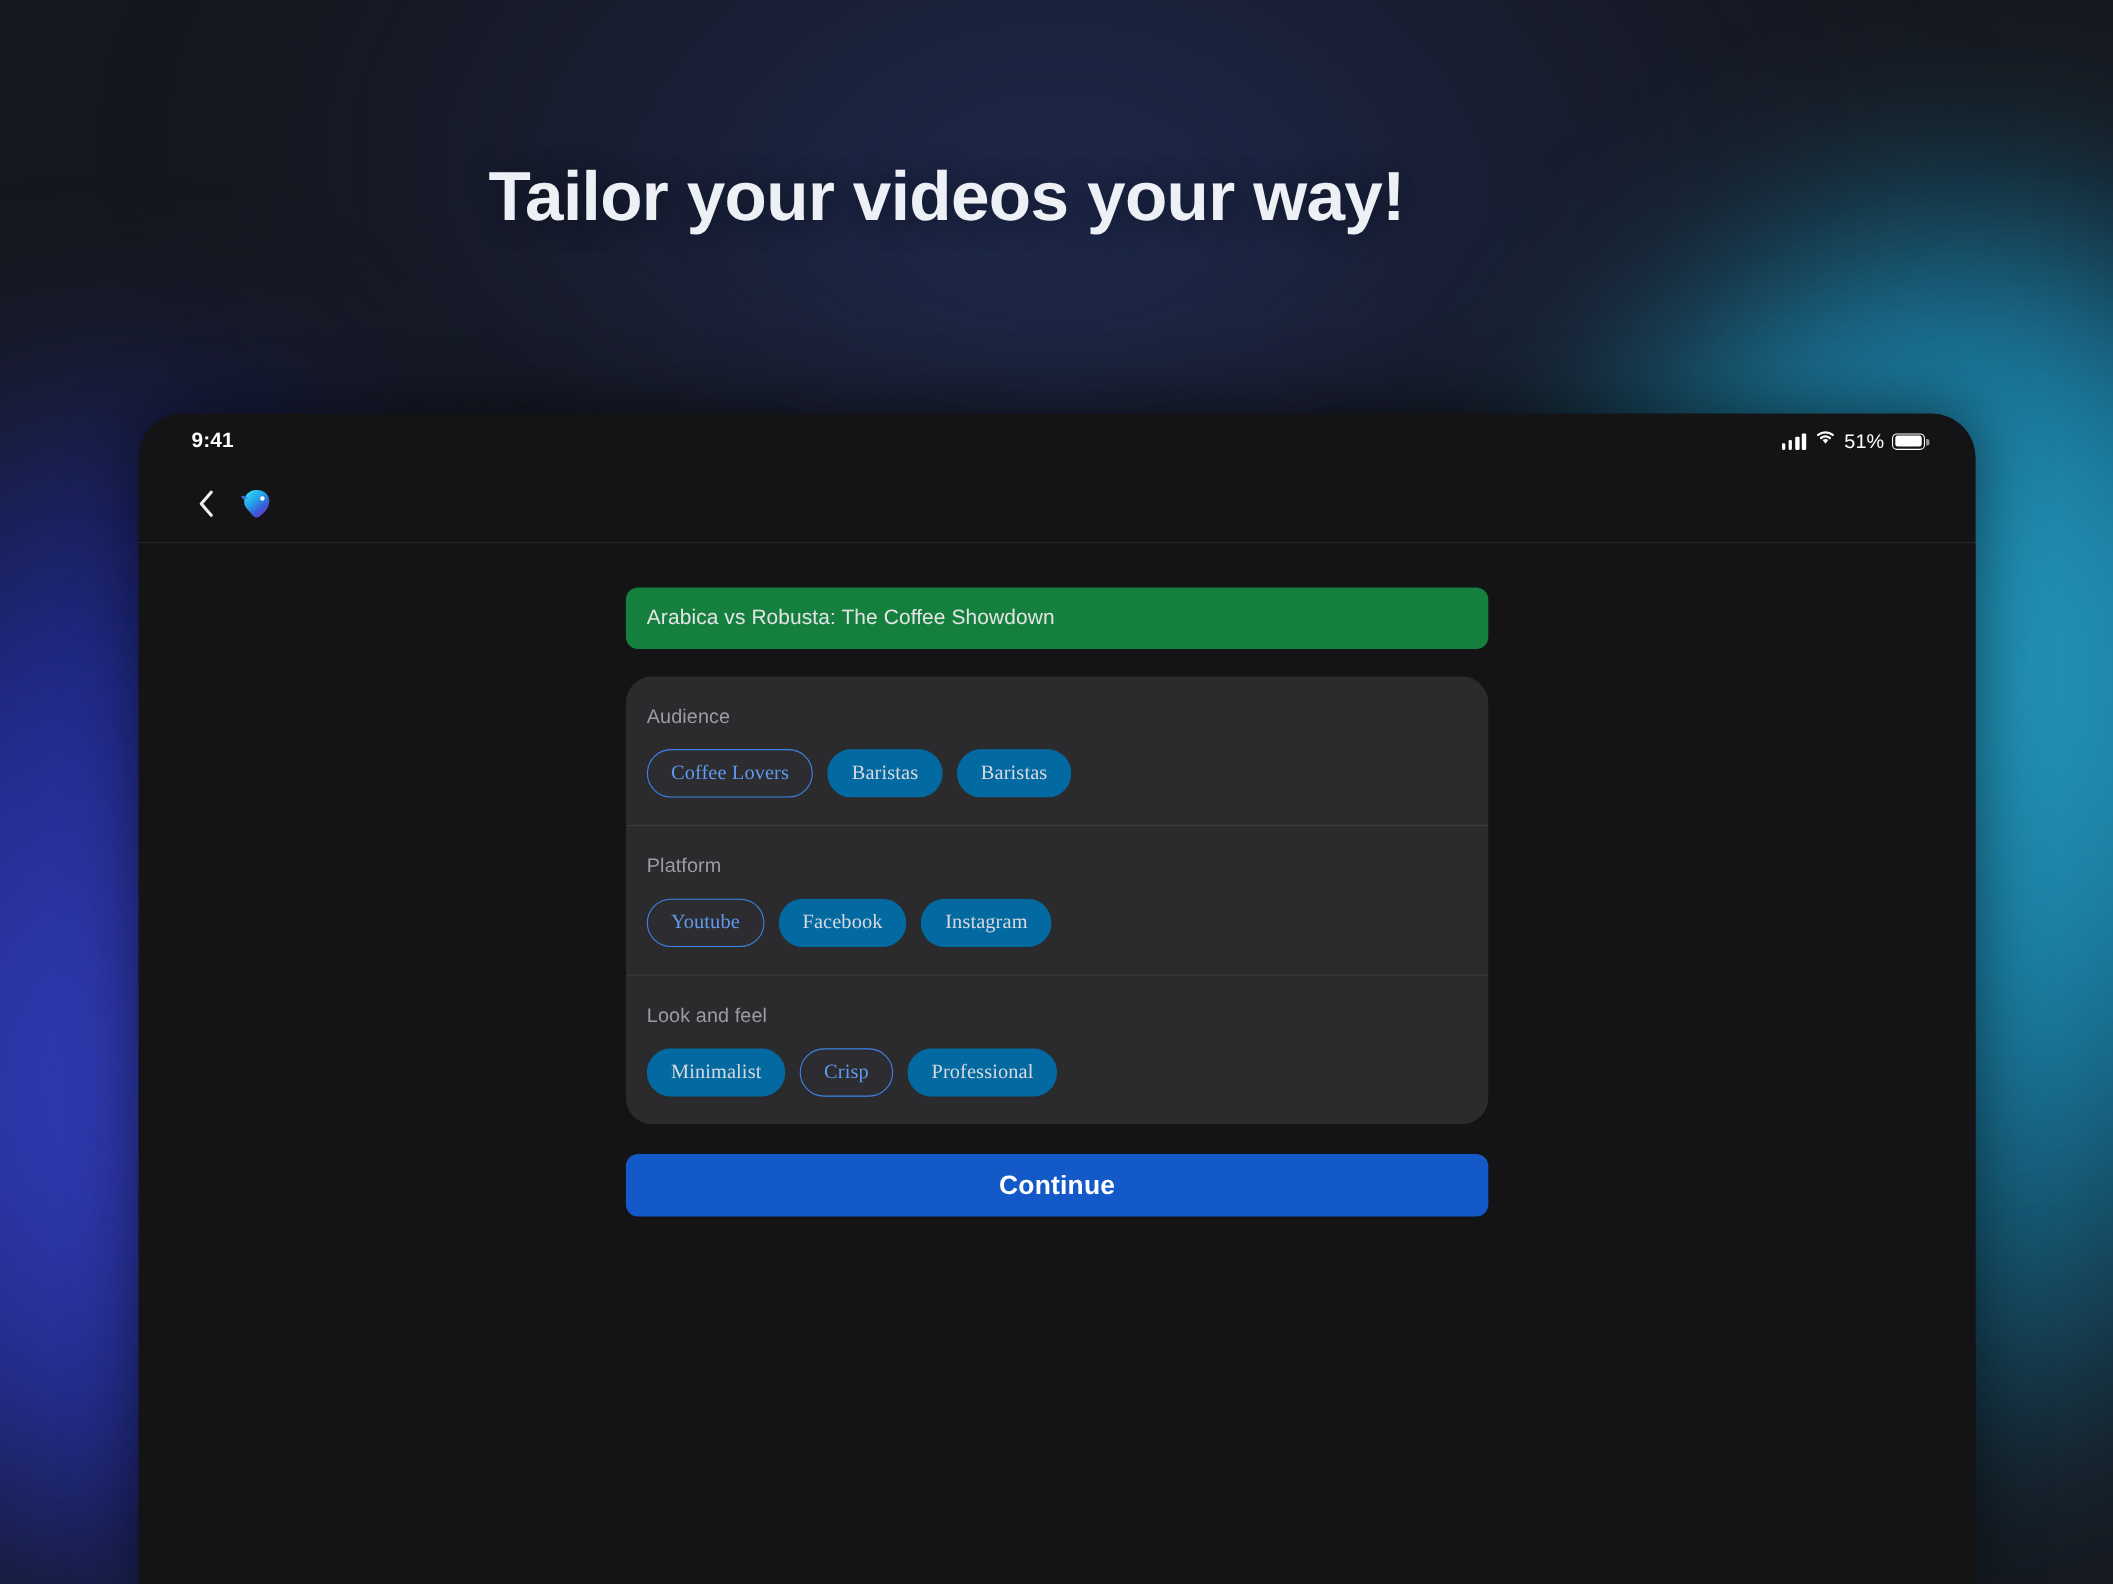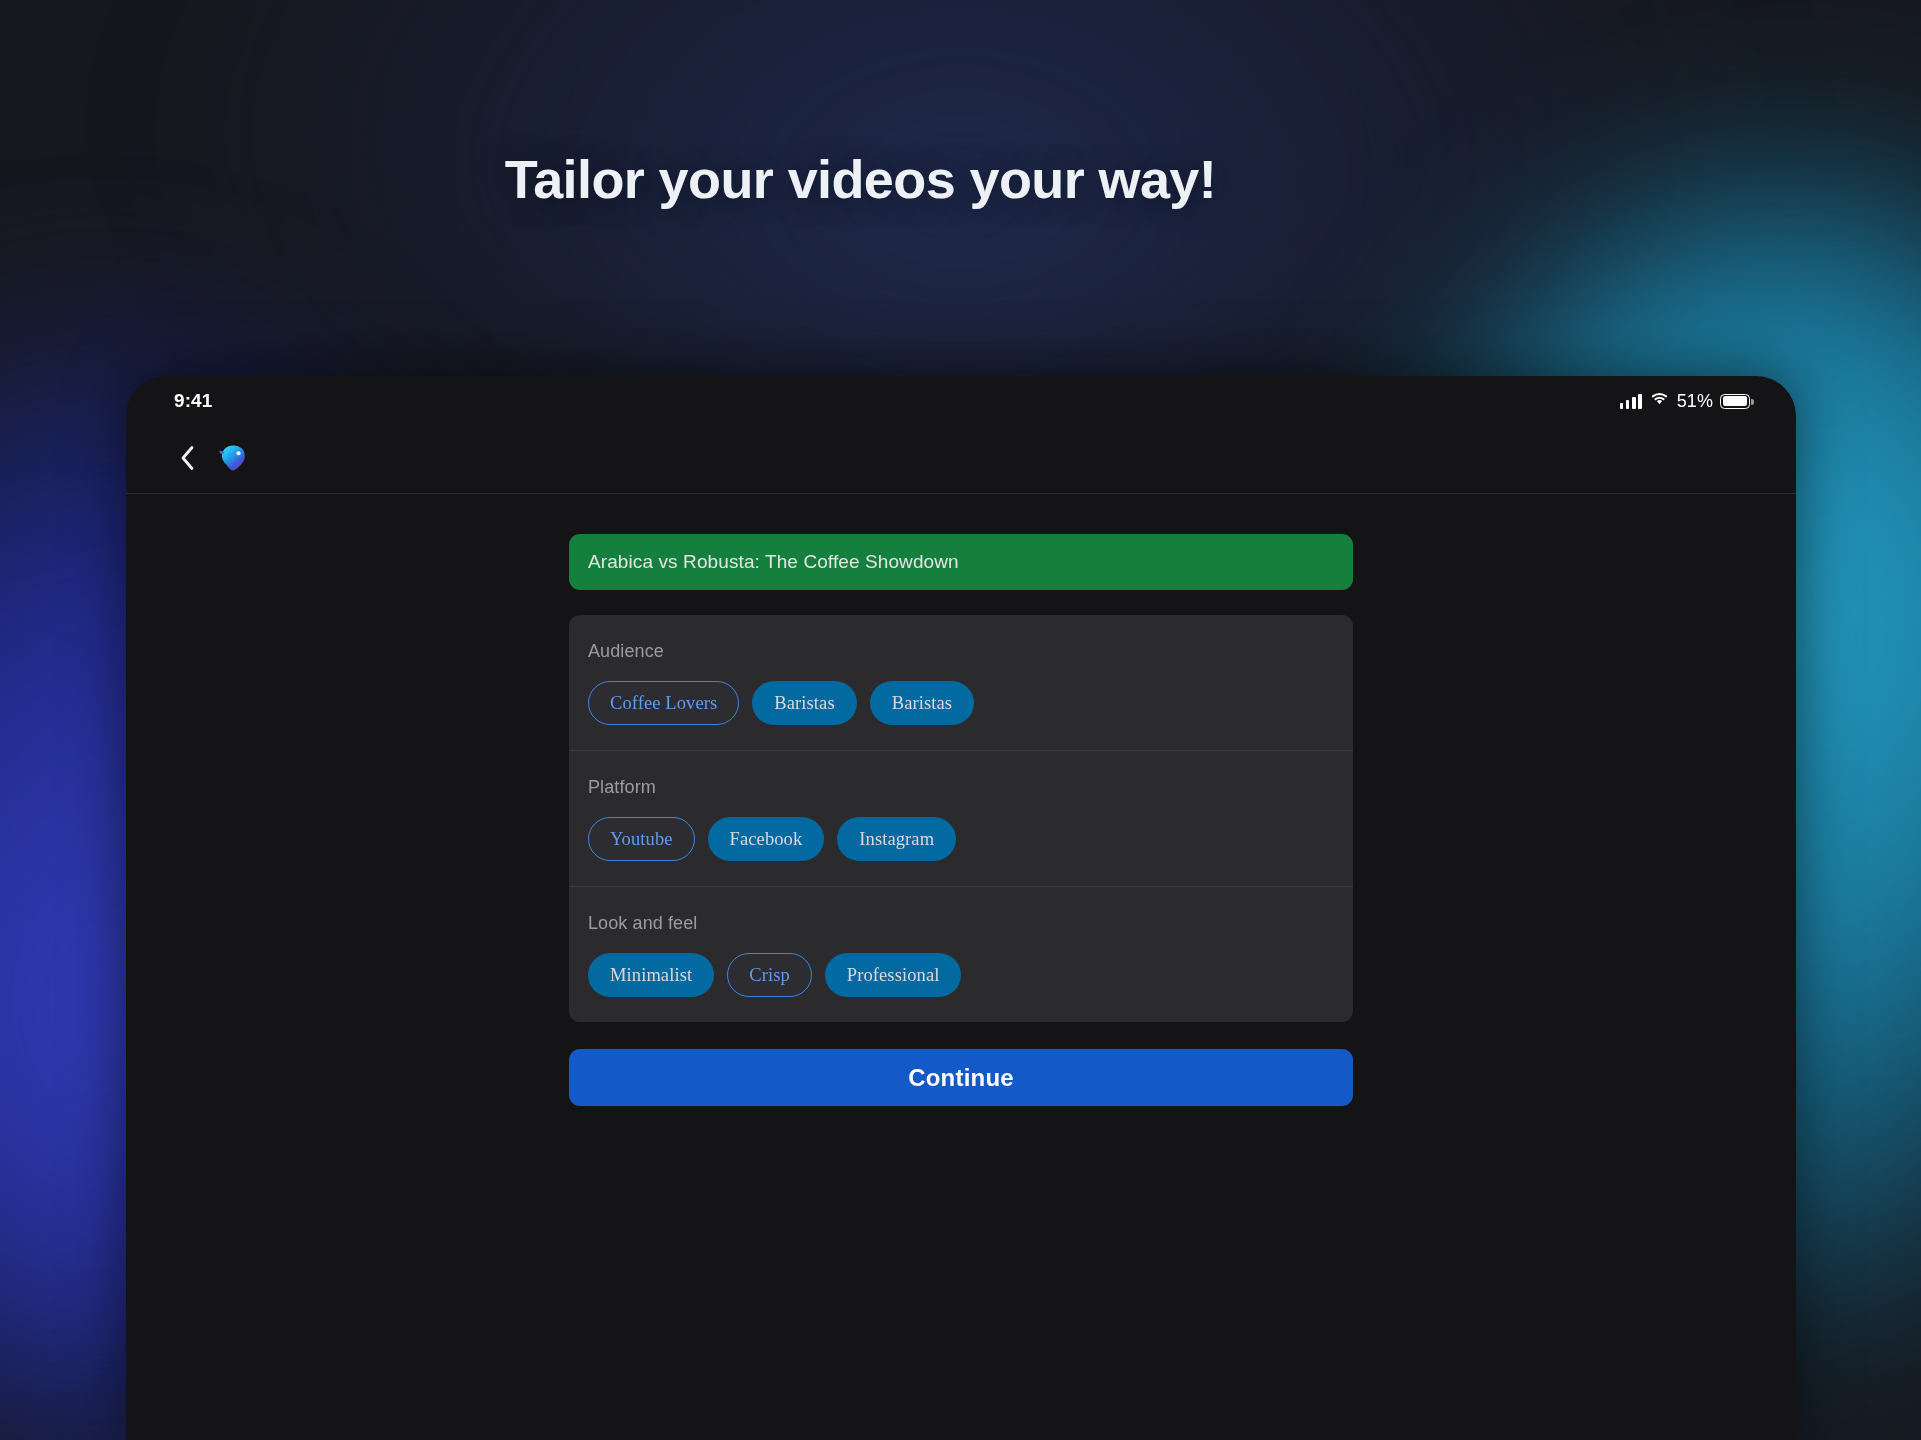--- a/index.html
+++ b/index.html
@@ -74,21 +74,21 @@
                 rgba(40,58,120,.55) 0%, rgba(30,42,92,.28) 45%, rgba(22,24,40,0) 72%);
   }
 
   
   #headline {
     position: absolute;
     top: 141px;
     left: 0;
     width: 1721px;
     text-align: center;
-    font-size: 54px;
+    font-size: 63px;
     line-height: 76px;
     font-weight: 700;
     letter-spacing: -.6px;
     color: #edf1f6;
     text-shadow: 0 2px 26px rgba(8,12,26,.55);
     z-index: 5;
   }
 
   
   #device {
@@ -204,21 +204,21 @@
     font-size: 19px;
     letter-spacing: .1px;
     outline: none;
   }
   #title-input::placeholder { color: #7e7e86; }
 
   
   #options-card {
     margin-top: 25px;
     background: #2b2b2d;
-    border-radius: 11px;
+    border-radius: 24px;
     overflow: hidden;
   }
   .option-group {
     padding: 26px 19px 25px 19px;
   }
   .option-group + .option-group {
     border-top: 1px solid #3b3b3e;
   }
   .group-label {
     font-size: 18px;

